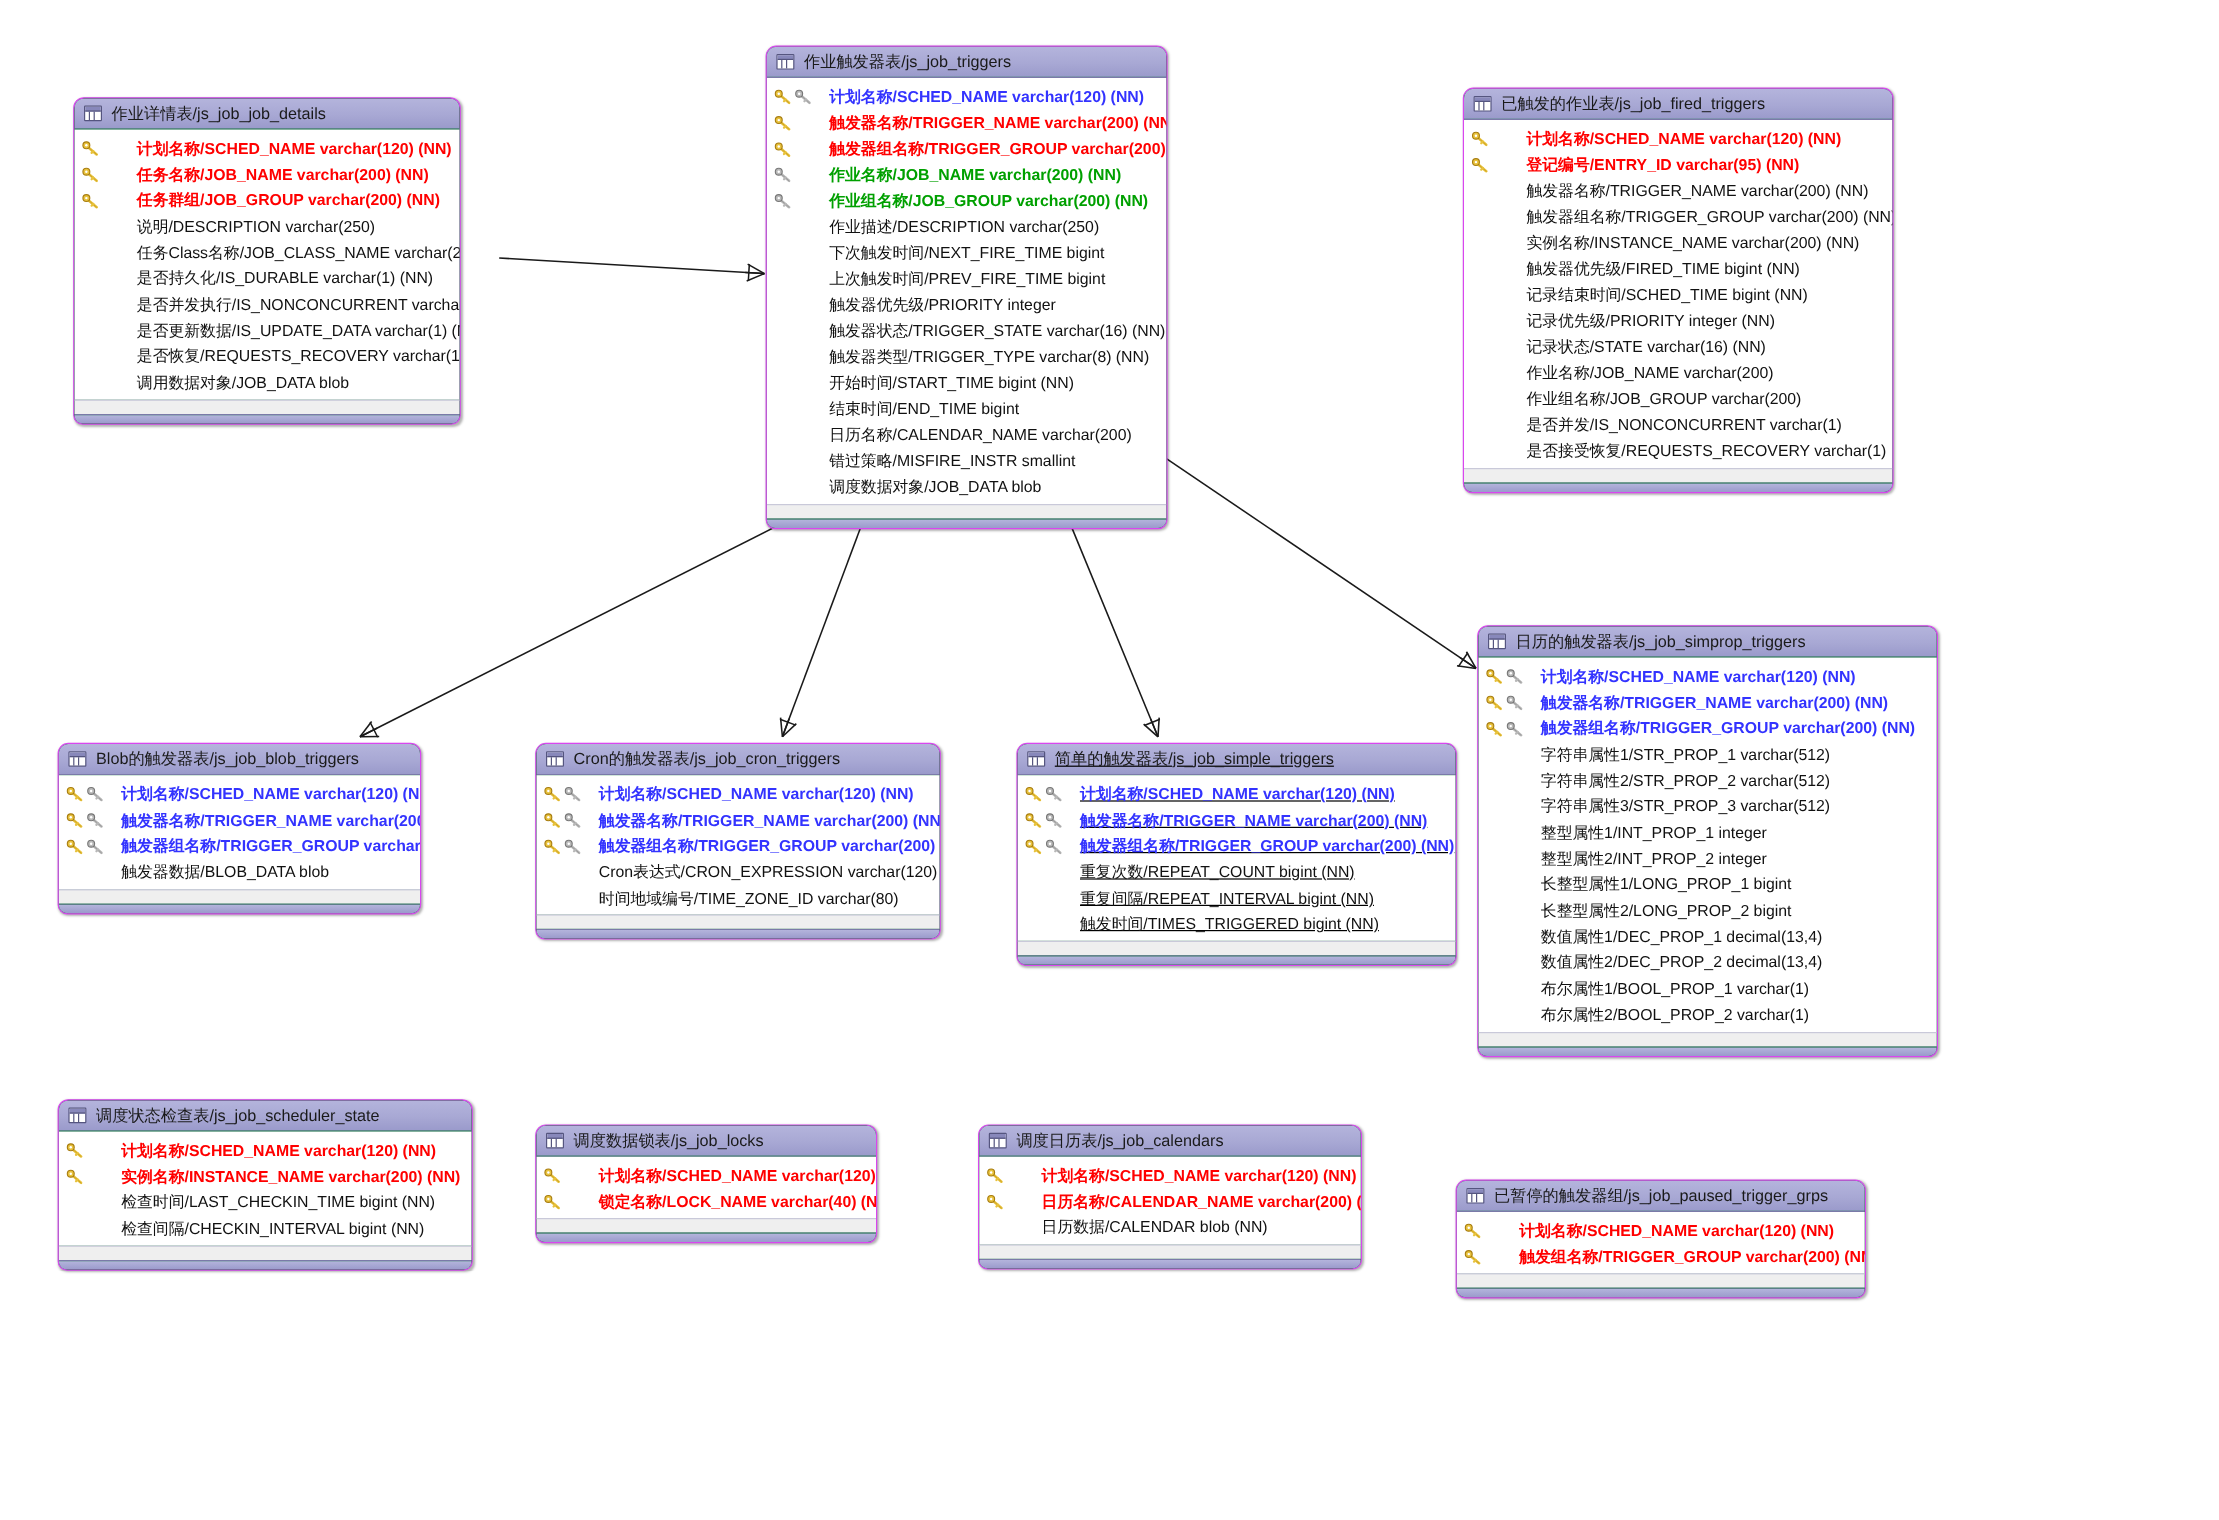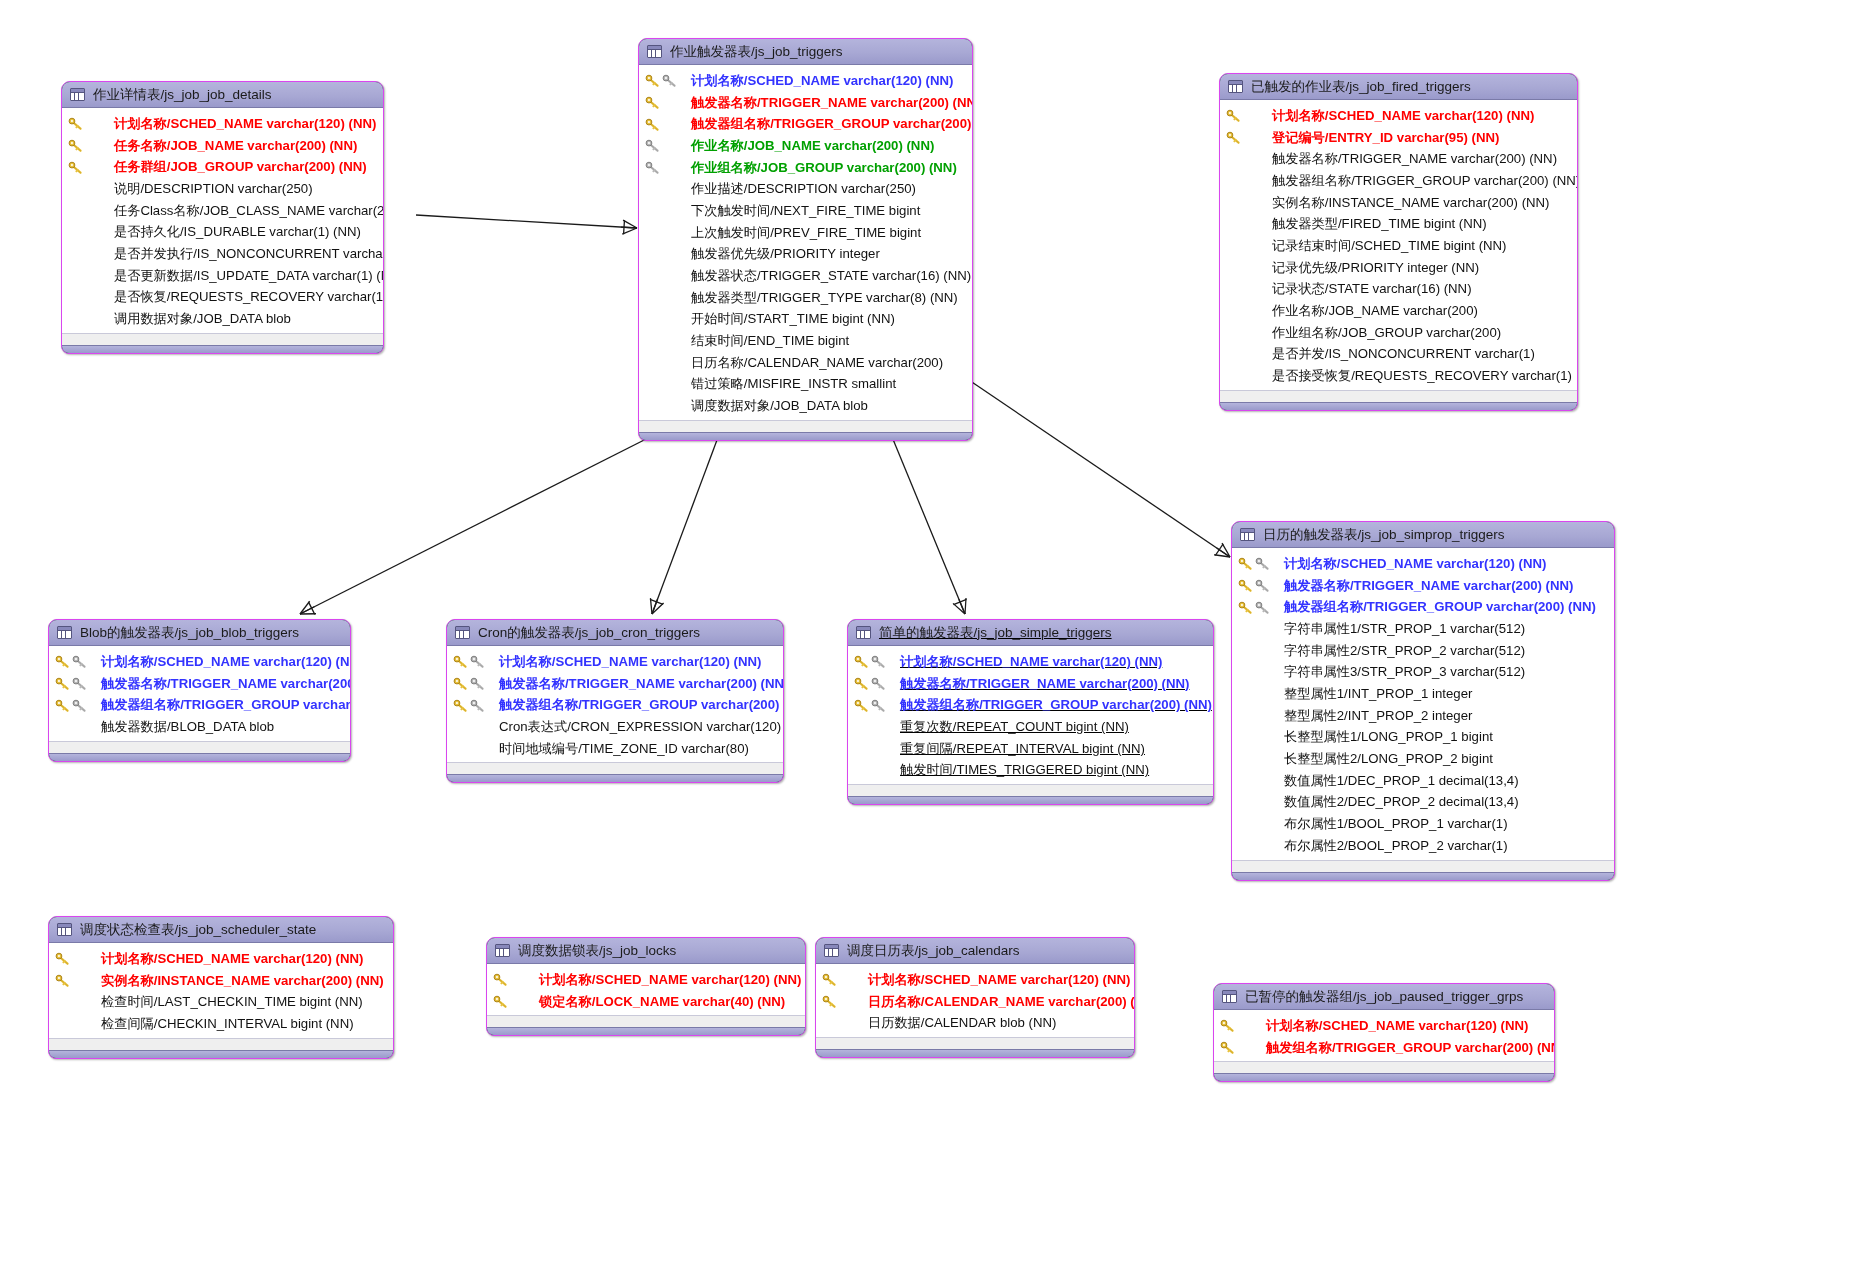--- a/index.html
+++ b/index.html
@@ -377,21 +377,21 @@
           <div class="col">
             <span class="keys"></span>
             <span class="ktxt c-plain">触发器组名称/TRIGGER_GROUP varchar(200) (NN)</span>
           </div>
           <div class="col">
             <span class="keys"></span>
             <span class="ktxt c-plain">实例名称/INSTANCE_NAME varchar(200) (NN)</span>
           </div>
           <div class="col">
             <span class="keys"></span>
-            <span class="ktxt c-plain">触发器类型/FIRED_TIME bigint (NN)</span>
+            <span class="ktxt c-plain">触发器优先级/FIRED_TIME bigint (NN)</span>
           </div>
           <div class="col">
             <span class="keys"></span>
             <span class="ktxt c-plain">记录结束时间/SCHED_TIME bigint (NN)</span>
           </div>
           <div class="col">
             <span class="keys"></span>
             <span class="ktxt c-plain">记录优先级/PRIORITY integer (NN)</span>
           </div>
           <div class="col">
@@ -841,21 +841,21 @@
             <span class="ktxt c-plain">检查时间/LAST_CHECKIN_TIME bigint (NN)</span>
           </div>
           <div class="col">
             <span class="keys"></span>
             <span class="ktxt c-plain">检查间隔/CHECKIN_INTERVAL bigint (NN)</span>
           </div>
         </div>
     <div class="foot"></div>
     <div class="foot2"></div>
   </div>
-      <div class="entity" id="ent-locks" style="left: 446px; top: 937px; width: 320px; margin-left: 40px;">
+      <div class="entity" id="ent-locks" style="left: 446px; top: 937px; width: 285px;">
     <div class="hdr">
       <span class="tbl-ico"></span>
       <span class="ttl">调度数据锁表/js_job_locks</span>
     </div>
     <div class="body">
           <div class="col">
             <span class="keys">
               <svg class="kicon" viewBox="0 0 16 14">
                 <g>
                   <path d="M6.3 6.5 L13.4 12.6" stroke="#e8c23c" stroke-width="2.4" stroke-linecap="round"></path>

